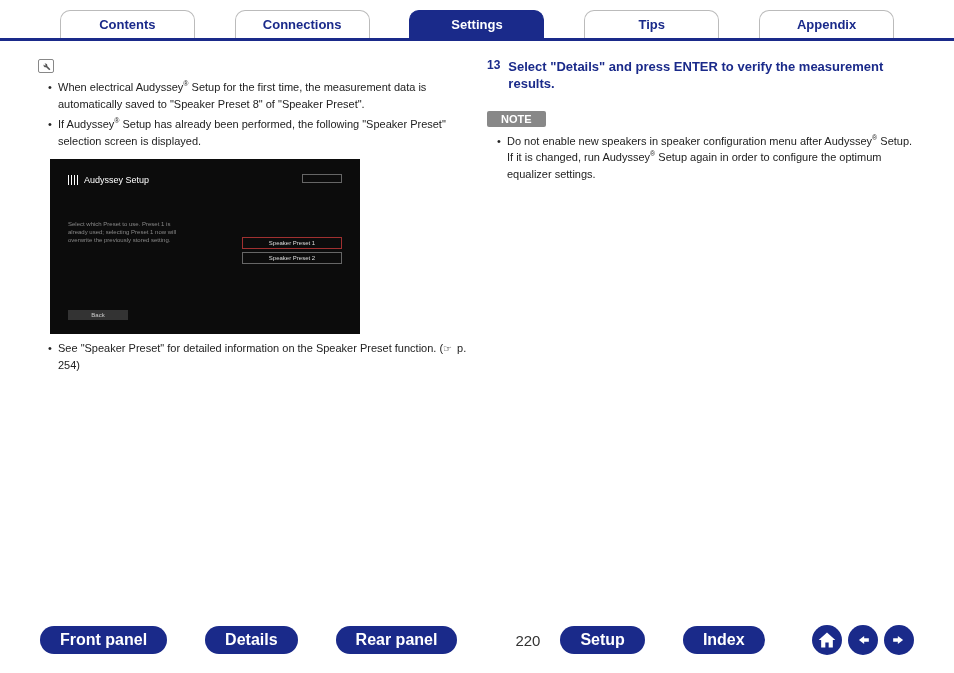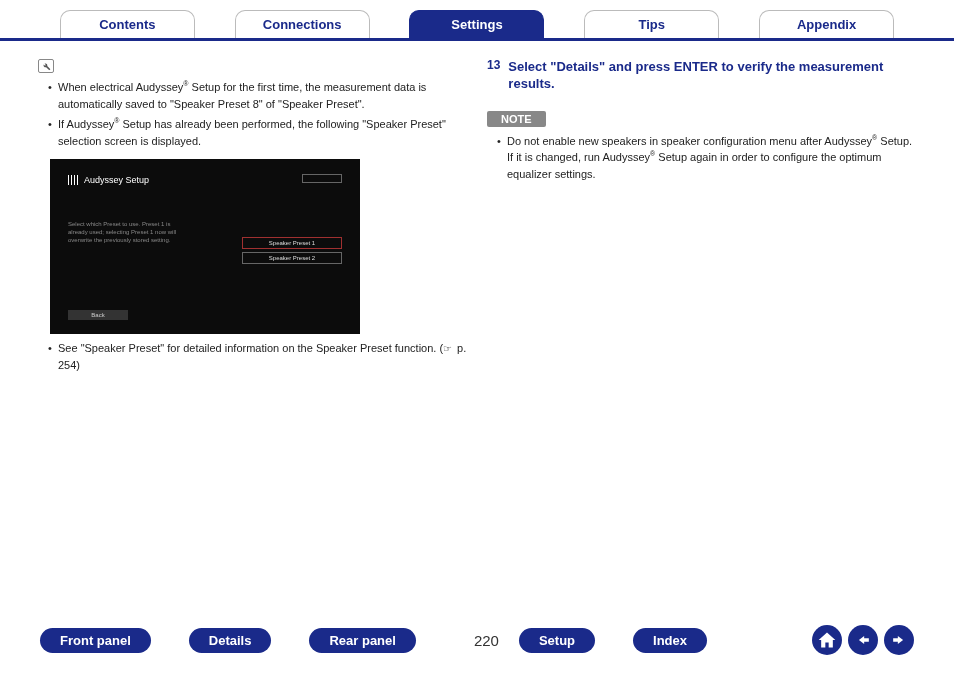--- a/index.html
+++ b/index.html
@@ -105,21 +105,21 @@
   .footer {
     position:absolute;
     bottom: 18px; left: 0; right: 0;
     padding: 0 40px;
     display:flex;
     align-items:center;
   }
   .footer-btn {
     background:#1a2a8a; color:#fff;
     padding: 5px 20px; border-radius: 14px;
-    font-size:13px; font-weight:bold;
+    font-size:16px; font-weight:bold;
     border:none; cursor:pointer;
     margin-right: 38px;
     position:relative;
   }
   .footer-btn::after{
     content:""; position:absolute; right:5px; top:50%;
     transform:translateY(-50%);
     width:0; height:0;
   }
   .page-num { font-size: 15px; color:#333; margin: 0 20px; }

